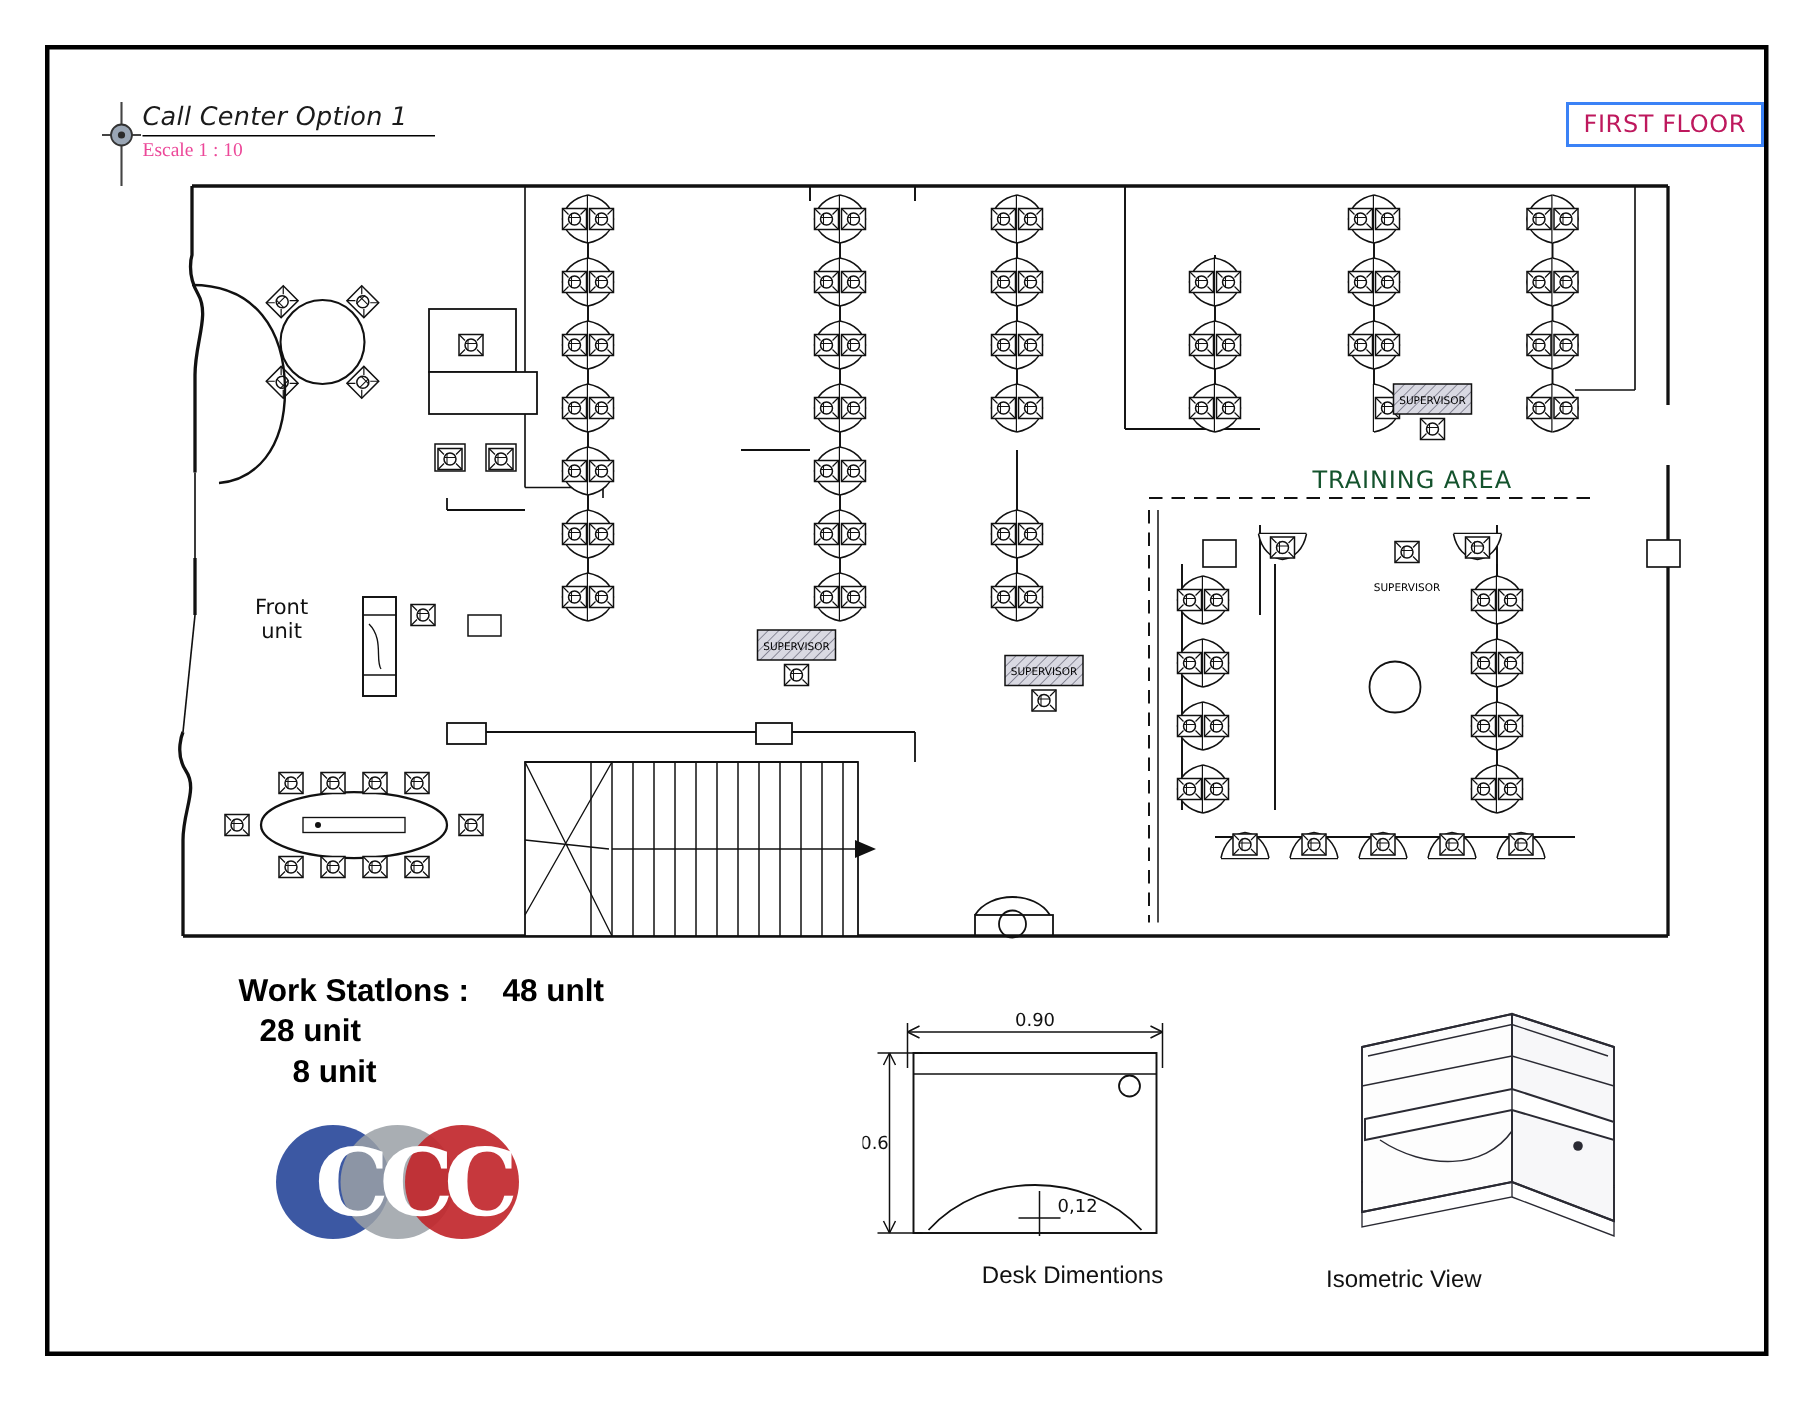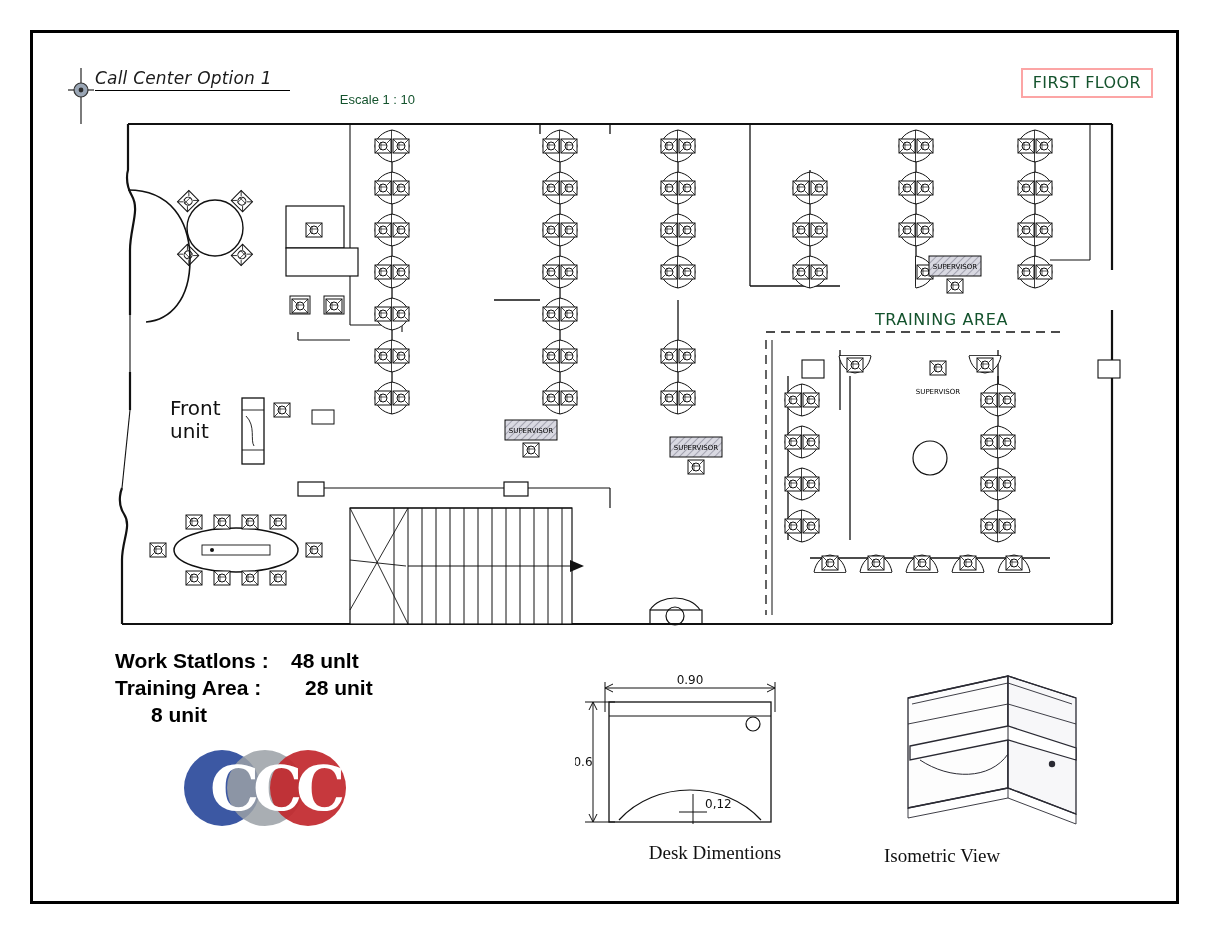--- a/index.html
+++ b/index.html
@@ -34,38 +34,37 @@
     font-size: 17px;
     color: #1b1b1b;
     letter-spacing: .2px;
     font-family: "DejaVu Sans", sans-serif;
     font-style: italic;
   }
   .title-rule {
     width: 195px; height: 1px; background: #000; margin: 2px 0 1px 0;
   }
   .title-sub {
-    font-size: 13px; color: #14532d;
-    font-family: Liberation Sans, sans-serif;
-    text-align: right;
+    font-size: 13px; color: #ec4899;
+    font-family: Liberation Serif, serif;
   }
   .north-mark {
     position: absolute;
     left: 66px; top: 68px;
     width: 30px; height: 56px;
   }
 
   .floor-tag {
     position: absolute;
-    right: 56px; top: 68px;
-    border: 2px solid #fca5a5;
+    right: 33px; top: 68px;
+    border: 2px solid #3b82f6;
     padding: 3px 10px 4px 10px;
     font-size: 16px;
     letter-spacing: .4px;
-    color: #14532d;
+    color: #be185d;
     font-family: "DejaVu Sans", sans-serif;
     background: #fff;
   }
 
   
   .plan {
     position: absolute;
     left: 50px; top: 110px;
     width: 1110px; height: 540px;
   }
@@ -74,43 +73,43 @@
   
   .stats {
     position: absolute;
     left: 115px; top: 648px;
     font-weight: bold;
     font-size: 21px;
     color: #000;
     line-height: 1.28;
     font-family: "Liberation Sans", sans-serif;
   }
-  .stats .row { display: flex; }
+  .stats .row { display: flex; margin-left: 44px; }
   .stats .lbl { width: 176px; }
   .stats .val { width: 100px; text-align: left; }
   .stats .val.indent { padding-left: 14px; }
   .stats .val.indent2 { padding-left: 36px; }
 
   
   .logo {
     position: absolute;
     left: 170px; top: 742px;
     width: 190px; height: 100px;
   }
 
   
   .deskdim {
     position: absolute;
     left: 575px; top: 672px;
     width: 280px; height: 200px;
   }
   .caption {
-    font-size: 19px;
+    font-size: 16px;
     color: #111;
-    font-family: Liberation Serif, serif;
+    font-family: Liberation Sans, sans-serif;
     text-align: center;
   }
   .deskdim-cap { position: absolute; left: 575px; top: 842px; width: 280px; }
 
   
   .iso {
     position: absolute;
     left: 880px; top: 668px;
     width: 220px; height: 180px;
   }
@@ -479,35 +478,34 @@
           <path d="M760,448 L1000,448"></path>
         </g>
         <use href="#ws-up" x="780" y="462"></use>
         <use href="#ws-up" x="826" y="462"></use>
         <use href="#ws-up" x="872" y="462"></use>
         <use href="#ws-up" x="918" y="462"></use>
         <use href="#ws-up" x="964" y="462"></use>
       </g>
     </svg>
 
-    <div style="position:absolute;left:120px;top:287px;font-family:'DejaVu Sans',sans-serif;font-size:20px;color:#111;line-height:1.15;">
+    <div style="position:absolute;left:120px;top:287px;font-family:'DejaVu Sans',sans-serif;font-size:14px;color:#111;text-align:center;line-height:1.15;">
       <div>Front</div>
       <div>unit</div>
     </div>
 
     <div style="position:absolute;left:825px;top:200px;font-family:'DejaVu Sans',sans-serif;font-size:16px;letter-spacing:.6px;color:#14532d;">TRAINING AREA</div>
   </div>
 
   <div class="stats">
     <div class="row">
       <span class="lbl">Work Statlons :</span>
       <span class="val">48 unlt</span>
     </div>
     <div class="row">
-      <span class="lbl">Training Area :</span>
       <span class="val indent">28 unit</span>
     </div>
     <div class="row">
       <span class="val indent2">8 unit</span>
     </div>
   </div>
 
   <div class="logo">
     <svg width="190" height="100" viewBox="0 0 190 100">
       <circle cx="52" cy="46" r="38" fill="#2b4a9b" opacity="0.92"></circle>

